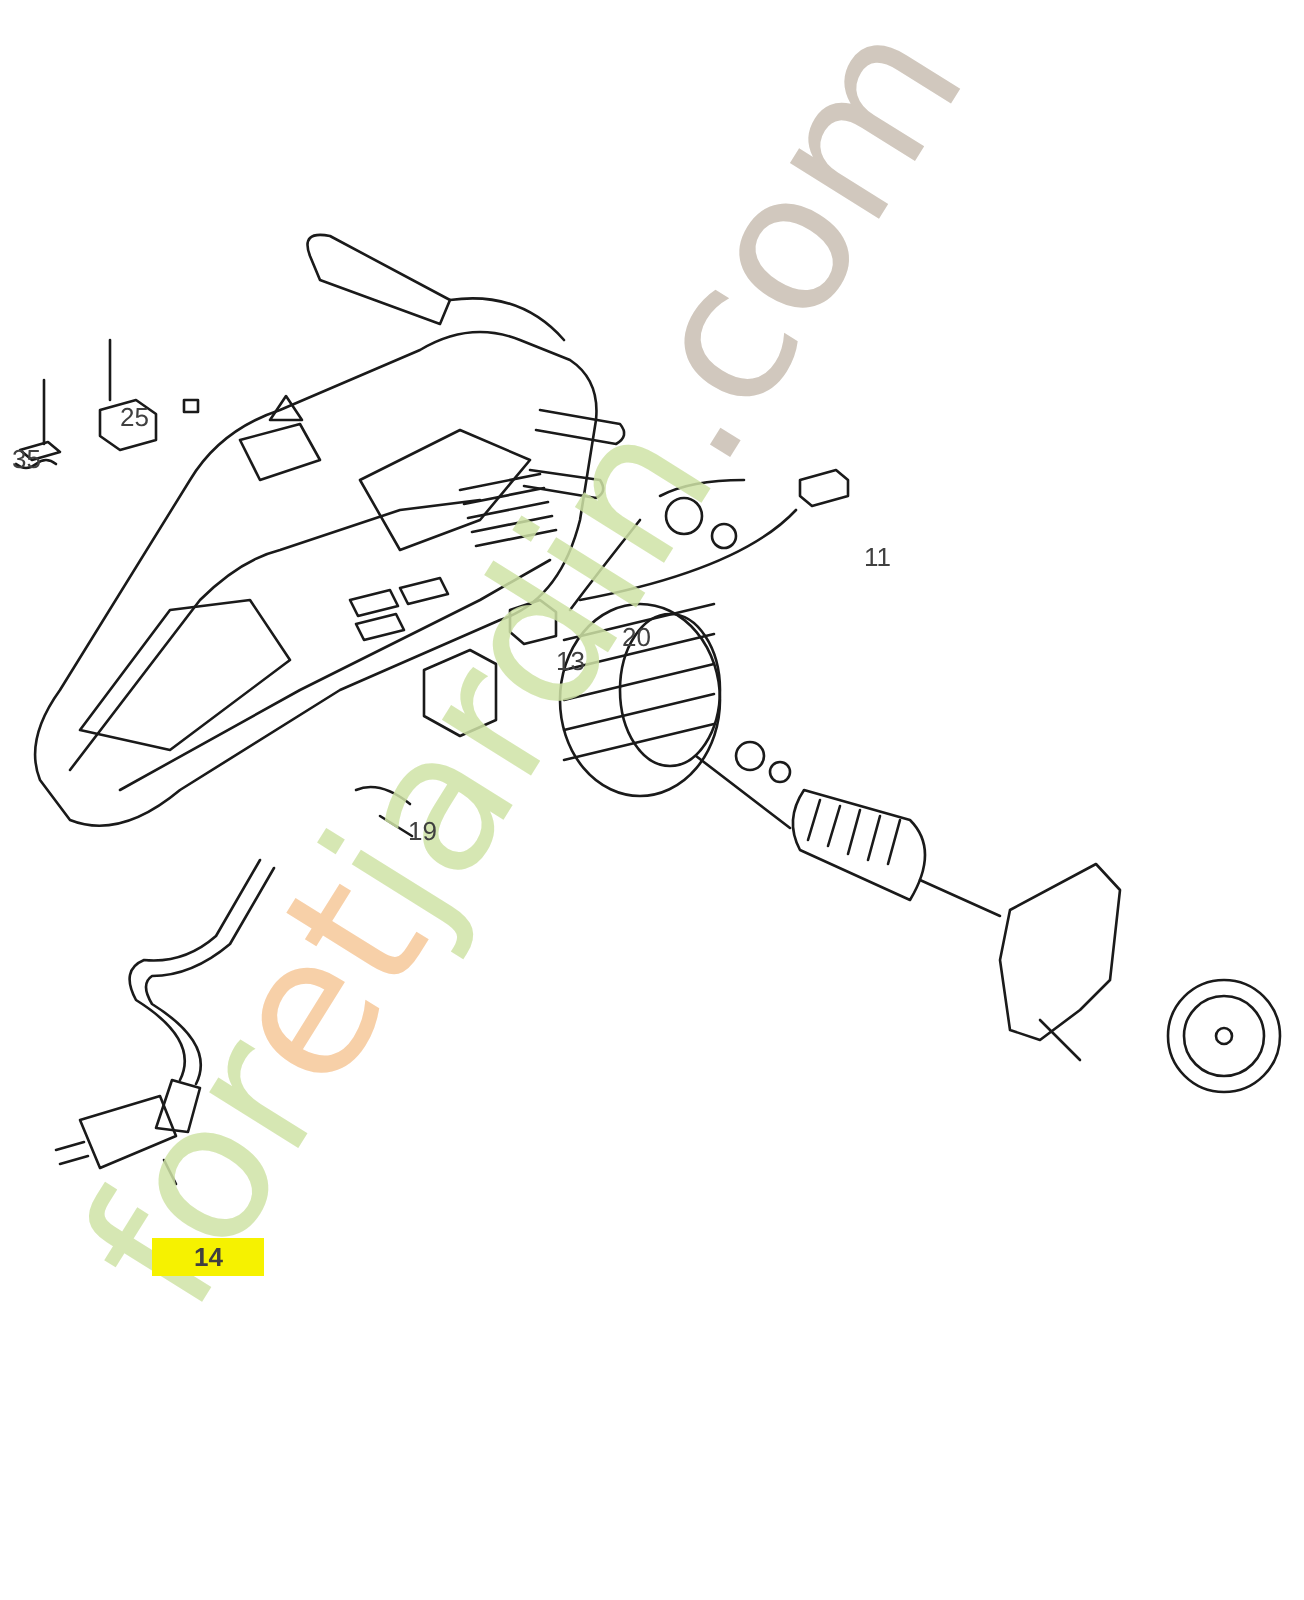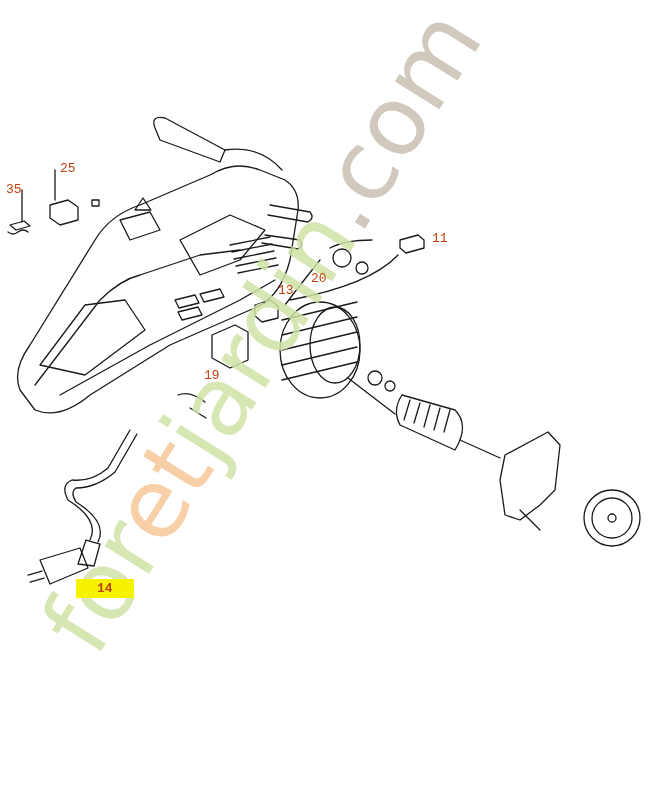--- a/index.html
+++ b/index.html
@@ -1,18 +1,18 @@
 <!DOCTYPE html>
 <html><head>
 <meta charset="utf-8">
 <style>
   html, body { margin:0; padding:0; background:#ffffff; }
   body { width:652px; height:800px; position:relative; overflow:hidden; font-family:"Liberation Sans", sans-serif; }
   #stage { position:absolute; left:0; top:0; width:652px; height:800px; }
-  .label { position:absolute; font-family:Liberation Mono, monospace; font-size:13px; color:#c2410c; line-height:1; }
+  .label { position:absolute; font-family:Liberation Sans, sans-serif; font-size:13px; color:#404040; line-height:1;margin-top:40px; }
   .label.hl { background:#f6f200; font-weight:bold; padding:3px 21px; font-size:13px; }
   .wm { position:absolute; font-family:"DejaVu Sans", sans-serif; font-size:96px; font-weight:normal; transform-origin:left bottom; white-space:nowrap; opacity:0.85; }
   svg { position:absolute; left:0; top:0; }
 </style>
 </head>
 <body>
 
 <div id="stage">
 
   <svg width="652" height="800" viewBox="0 0 652 800">

